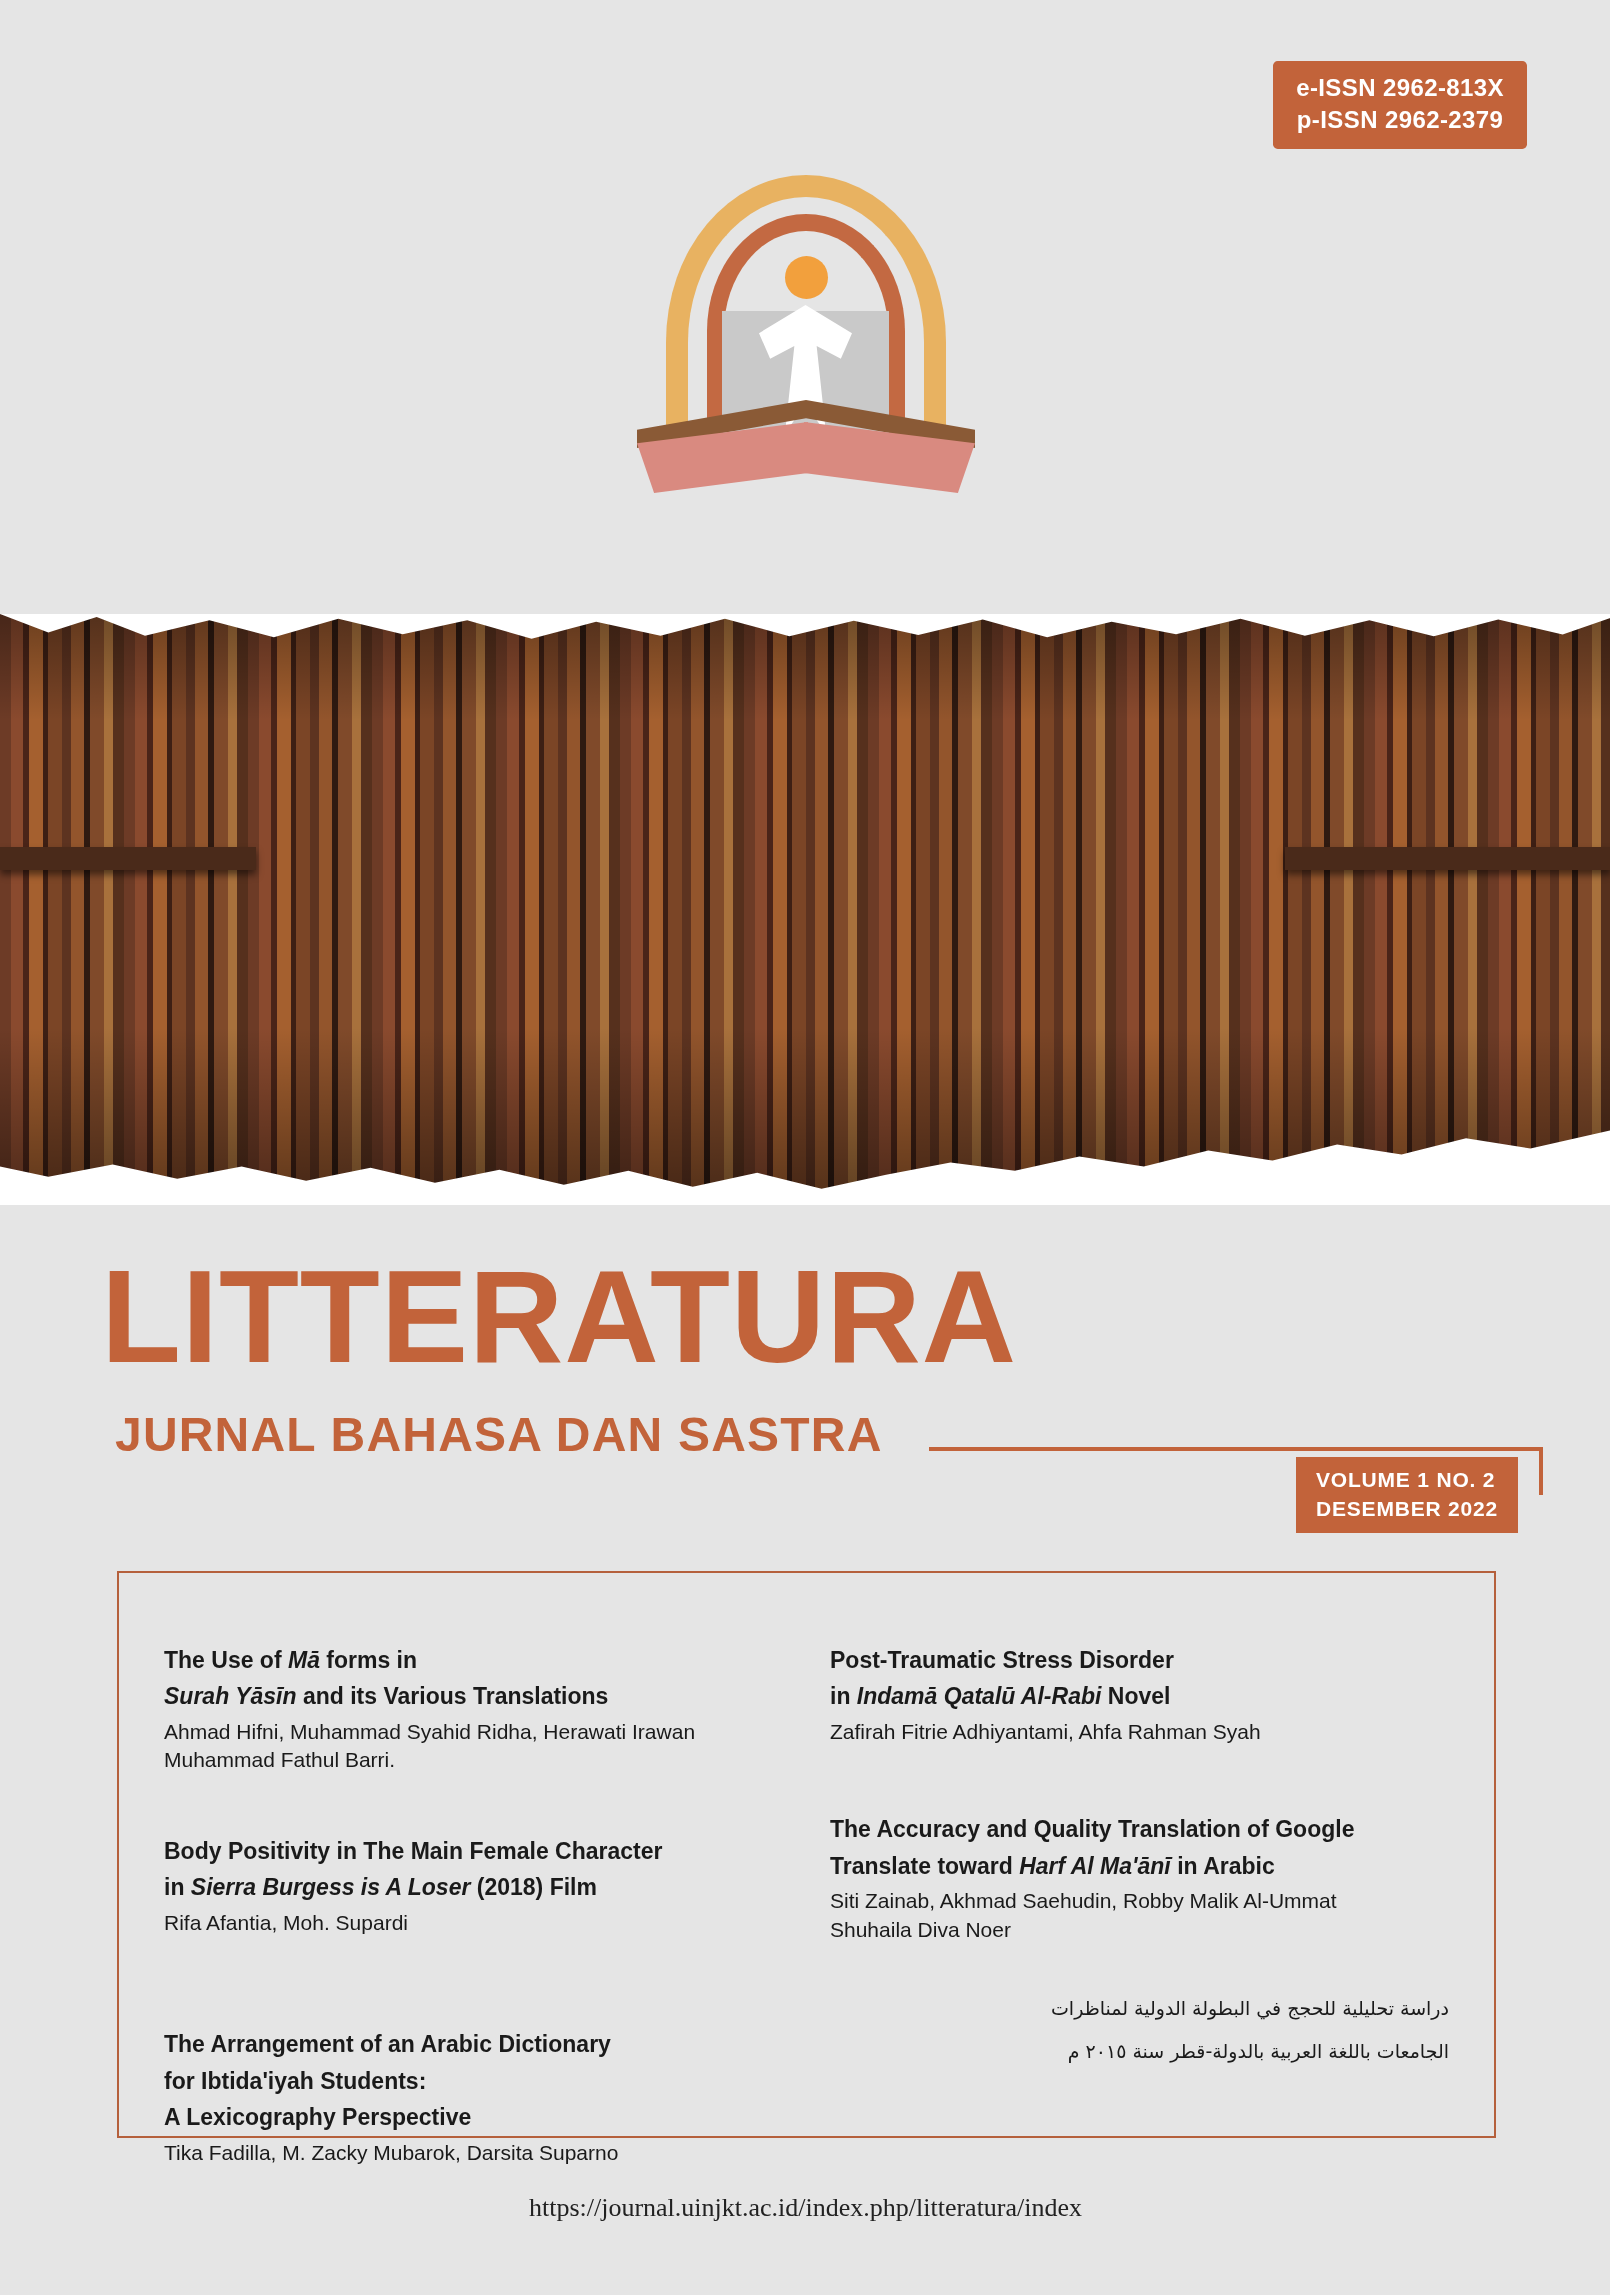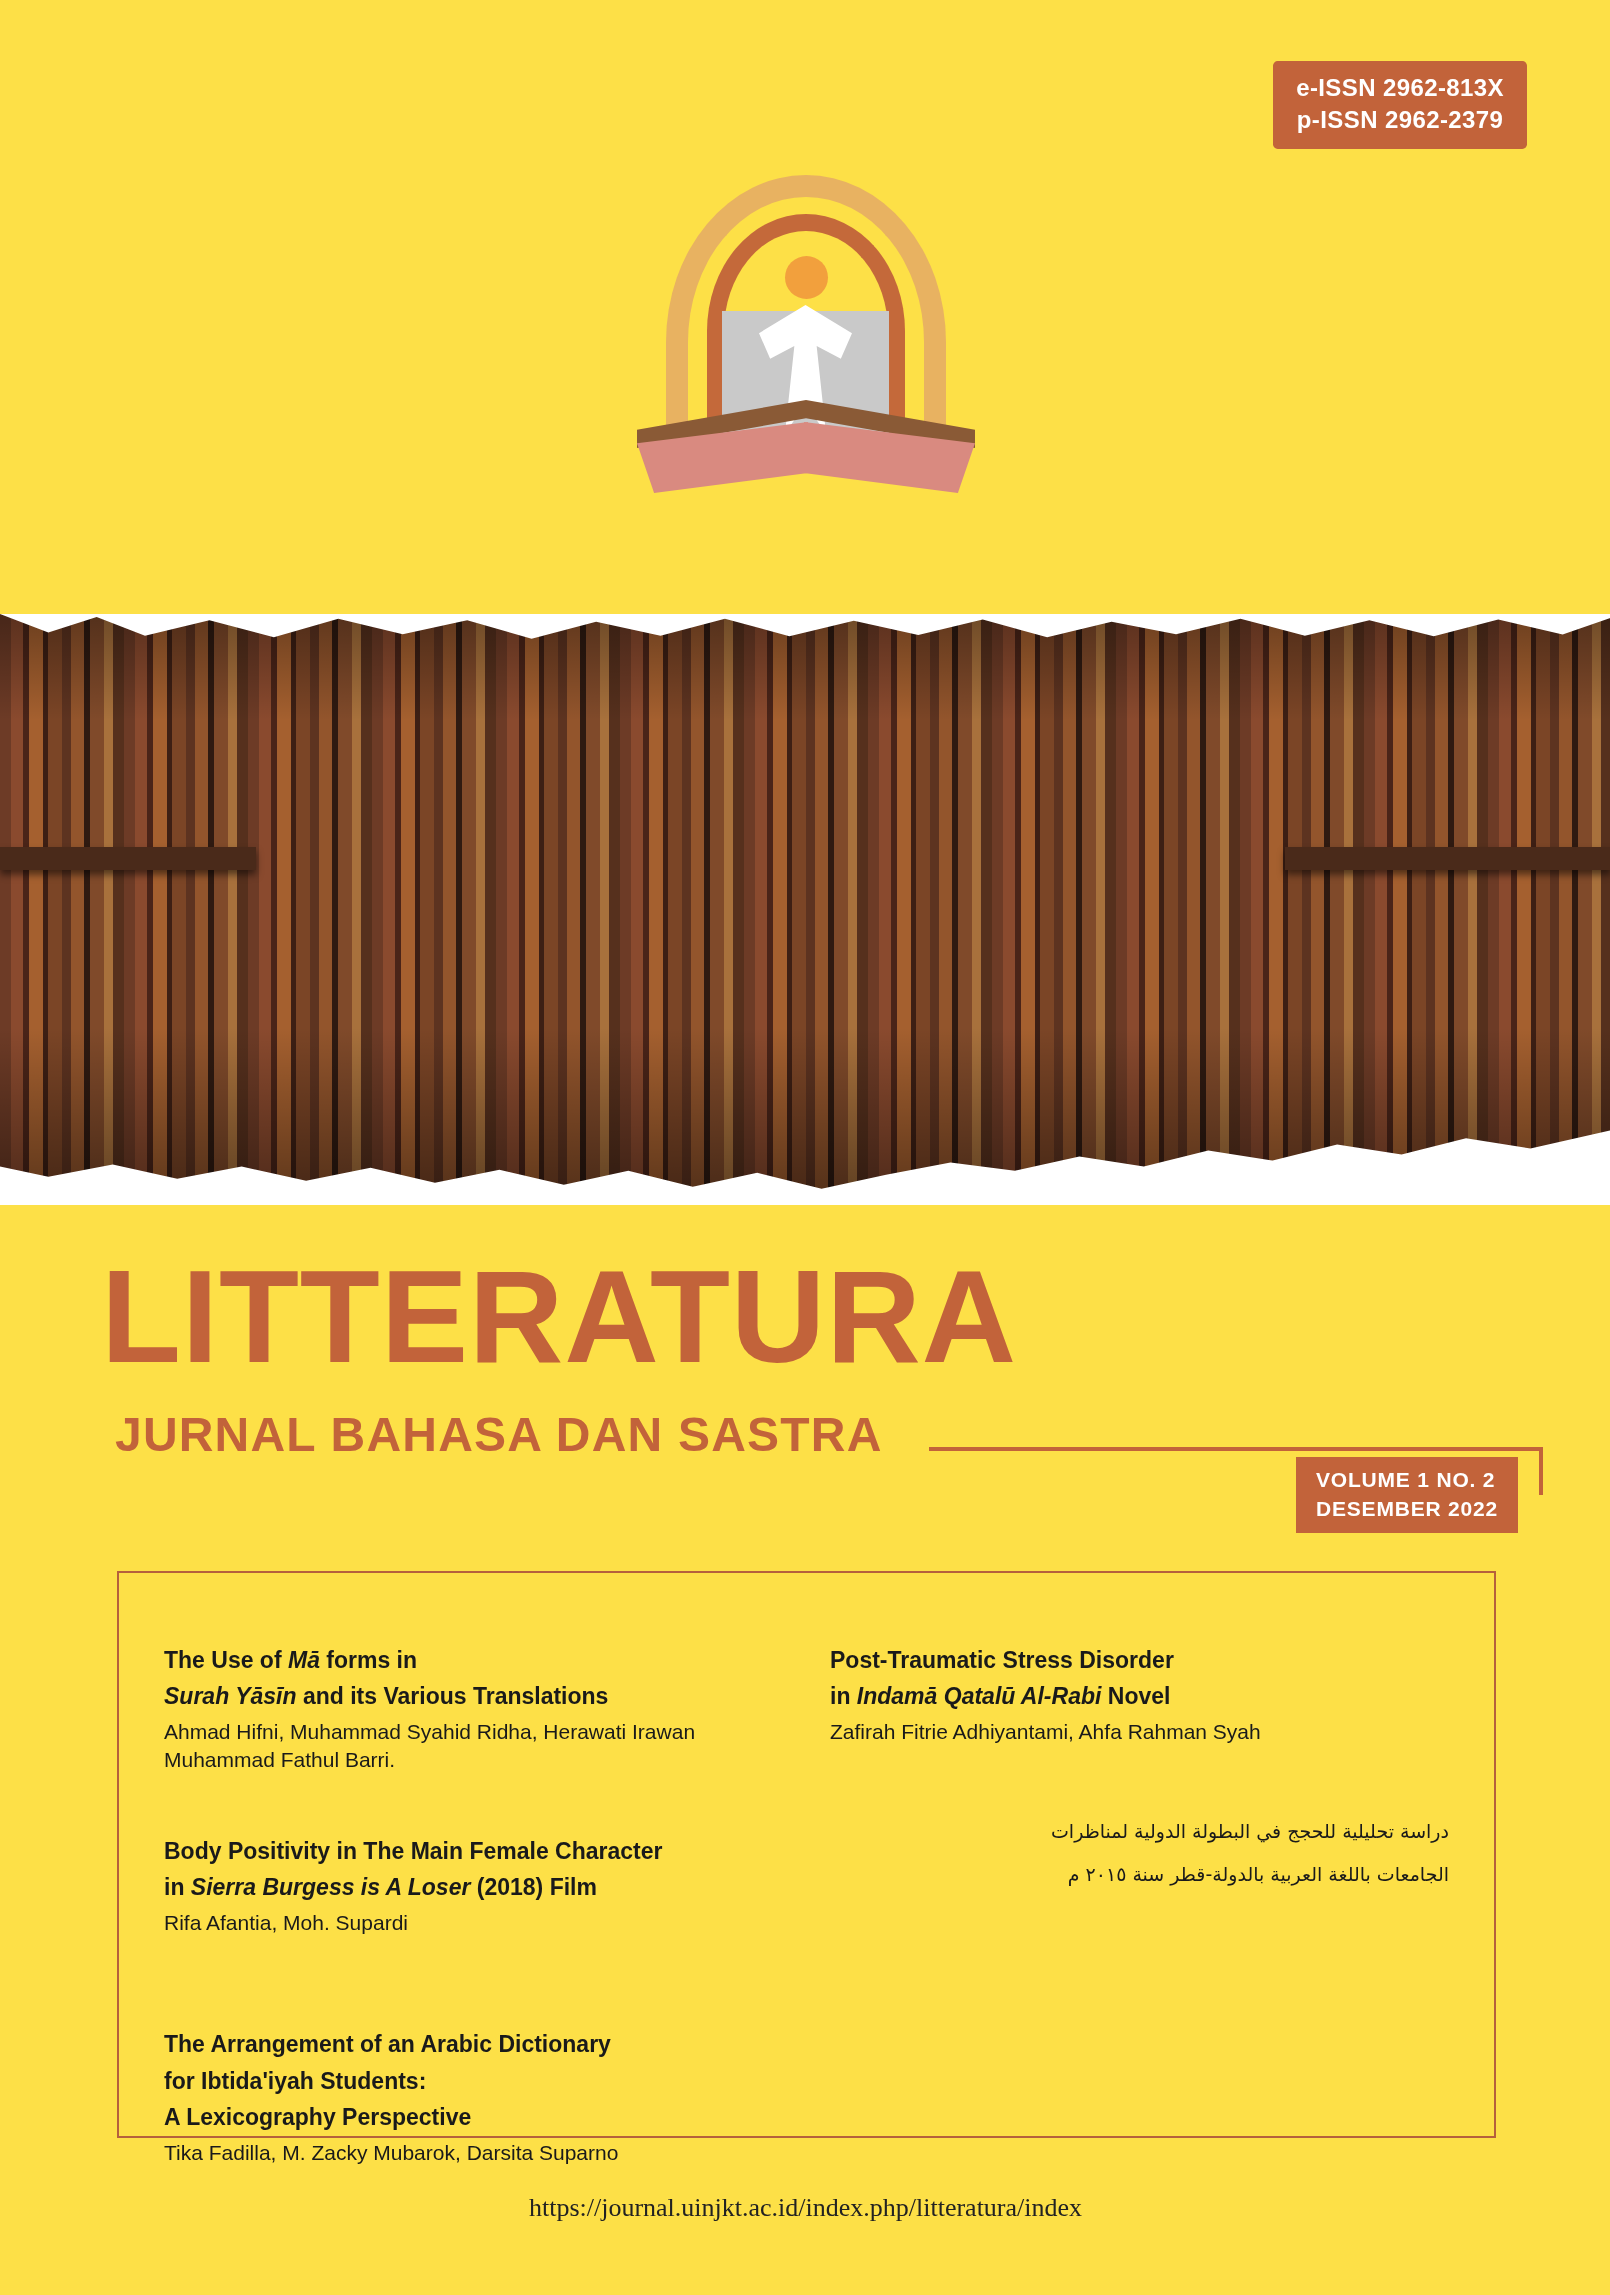--- a/index.html
+++ b/index.html
@@ -7,21 +7,21 @@
     width: 1611px;
     height: 2295px;
     background: #ffffff;
     font-family: "Liberation Sans", sans-serif;
     overflow: hidden;
   }
   .page {
     position: relative;
     width: 1611px;
     height: 2295px;
-    background: #fde047;
+    background: #e5e5e5;
   }
 
   
   .issn-badge {
     position: absolute;
     top: 61px;
     right: 84px;
     background: #c2633a;
     color: #ffffff;
     padding: 11px 23px 12.4px 23px;
@@ -361,20 +361,26 @@
       </div>
 
       <div class="col right">
 
         <div class="entry e1">
           <div class="entry-title">Post-Traumatic Stress Disorder</div>
           <div class="entry-title">in <em>Indamā Qatalū Al-Rabi</em> Novel</div>
           <div class="entry-authors">Zafirah Fitrie Adhiyantami, Ahfa Rahman Syah</div>
         </div>
 
+        <div class="entry e2">
+          <div class="entry-title">The Accuracy and Quality Translation of Google</div>
+          <div class="entry-title">Translate toward <em>Harf Al Ma'ānī</em> in Arabic</div>
+          <div class="entry-authors">Siti Zainab, Akhmad Saehudin, Robby Malik Al-Ummat</div>
+          <div class="entry-authors">Shuhaila Diva Noer</div>
+        </div>
 
         <div class="entry e3">
           <div class="entry-title rtl">دراسة تحليلية للحجج في البطولة الدولية لمناظرات</div>
           <div class="entry-title rtl">الجامعات باللغة العربية بالدولة-قطر سنة ٢٠١٥ م</div>
         </div>
 
       </div>
 
     </div>
   </div>

